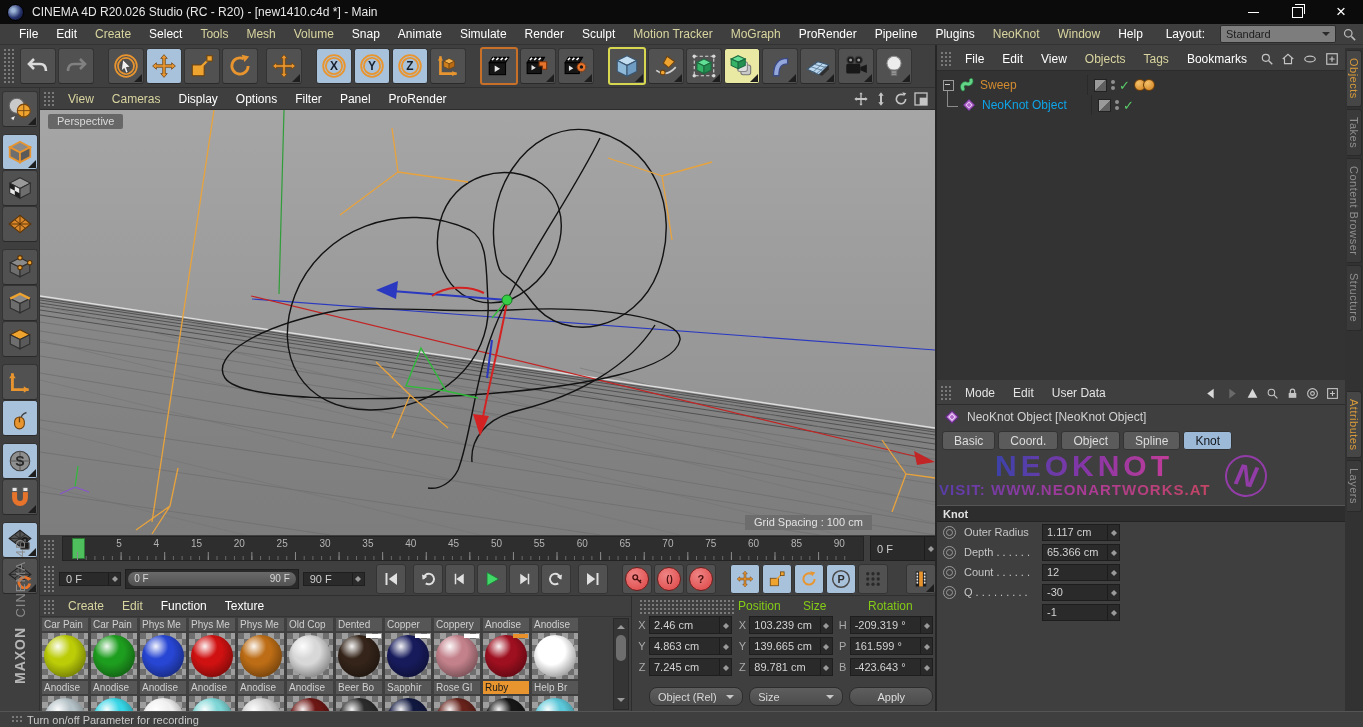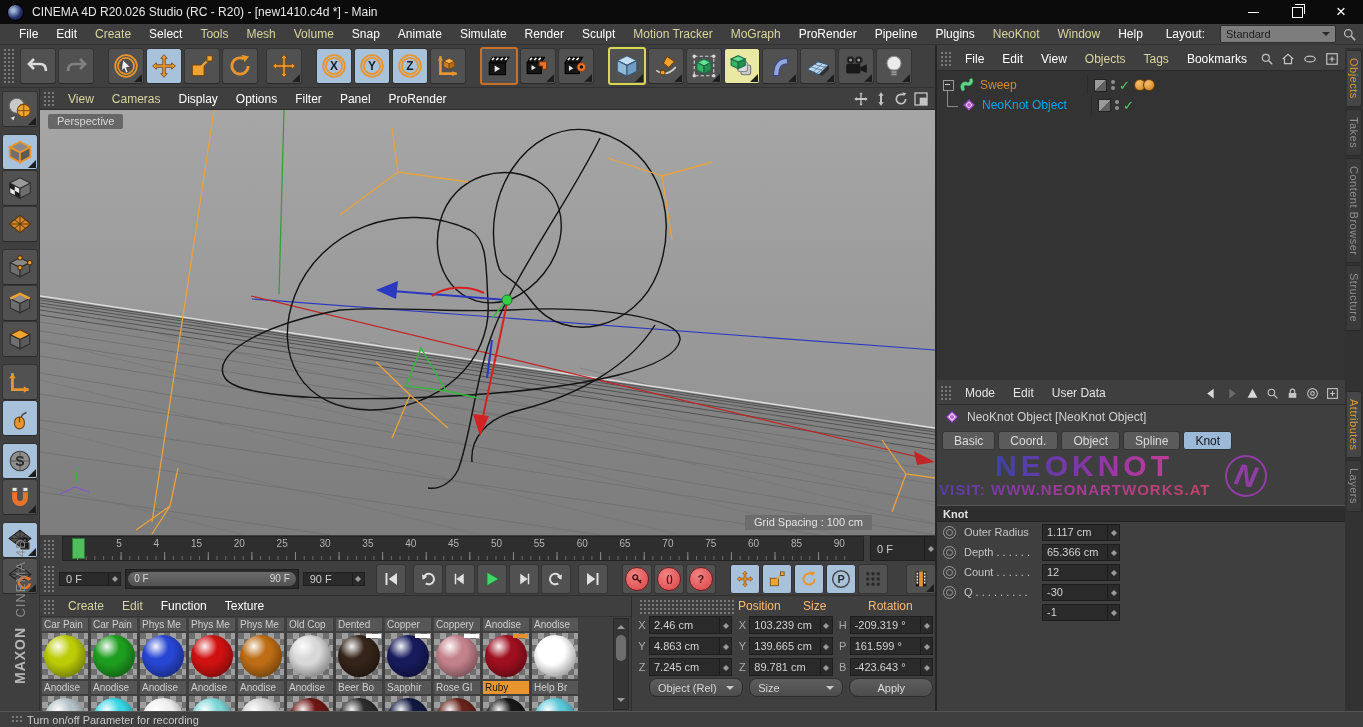--- a/index.html
+++ b/index.html
@@ -92,28 +92,28 @@
      background-color:var(--mc);}
   .mat-bar{position:absolute;top:1px;right:1px;width:15px;height:4px;background:var(--bar);}
   .mat-thumb.small{height:15px;overflow:hidden;}
   .mat-thumb.small .mat-sphere{inset:2px 2px auto 2px;height:42px;}
   #mat-scroll{position:absolute;right:2px;top:1px;width:14px;height:90px;background:#353535;border:1px solid #2a2a2a;display:flex;flex-direction:column;align-items:center;}
   #mat-scroll .thumb{width:10px;height:26px;background:#6e6e6e;border-radius:5px;margin-top:4px;}
   .sc-arrow{width:0;height:0;border:4px solid transparent;margin:2px 0;}
   .sc-arrow.up{border-bottom-color:#999;}
   .sc-arrow.dn{border-top-color:#999;margin-top:auto;margin-bottom:3px;}
   #coords{left:632px;top:596px;width:305px;height:115px;background:#3f3f3f;box-sizing:border-box;padding:0 4px;}
-  #coord-head{display:flex;align-items:center;height:20px;color:#fdba74;}
+  #coord-head{display:flex;align-items:center;height:20px;color:#84cc16;}
   #coord-head span{width:97px;}
   #coord-grid{display:grid;grid-template-columns:1fr 1fr 1fr;gap:3px 6px;padding-left:2px;}
   .cfield{display:flex;align-items:center;gap:3px;}
   .cfield .ax{width:8px;color:#aaa;font-size:11px;text-align:center;}
   .cfield .box{flex:1;height:16px;background:#2a2a2a;border:1px solid #1e1e1e;display:flex;align-items:stretch;font-size:11px;color:#d2d2d2;}
   .cfield .box .val{flex:1;display:flex;align-items:center;padding:0 4px;white-space:nowrap;}
-  #coord-foot{display:flex;gap:6px;margin-top:2px;padding-left:13px;}
+  #coord-foot{display:flex;gap:6px;margin-top:11px;padding-left:13px;}
   .cdrop{width:86px;height:17px;background:linear-gradient(#5e5e5e,#4c4c4c);border:1px solid #2d2d2d;border-radius:8px;
          display:flex;align-items:center;justify-content:space-between;padding:0 8px;font-size:11px;color:#d8d8d8;}
   .cdrop .caret{border-top-color:#c9c9c9;}
   #apply-btn{width:92px;height:17px;background:linear-gradient(#5e5e5e,#4c4c4c);border:1px solid #2d2d2d;border-radius:9px;
          display:flex;align-items:center;justify-content:center;font-size:11px;color:#dedede;}
   
   #right-split{left:935px;top:45px;width:2px;height:666px;background:#262626;}
   #om{left:937px;top:48px;width:408px;height:332px;background:#333;box-sizing:border-box;}
   #om-menu,#attr-menu{height:22px;background:#3f3f3f;display:flex;align-items:center;border-bottom:1px solid #2c2c2c;}
   .panel-icons{margin-left:auto;display:flex;align-items:center;gap:7px;padding-right:6px;}

